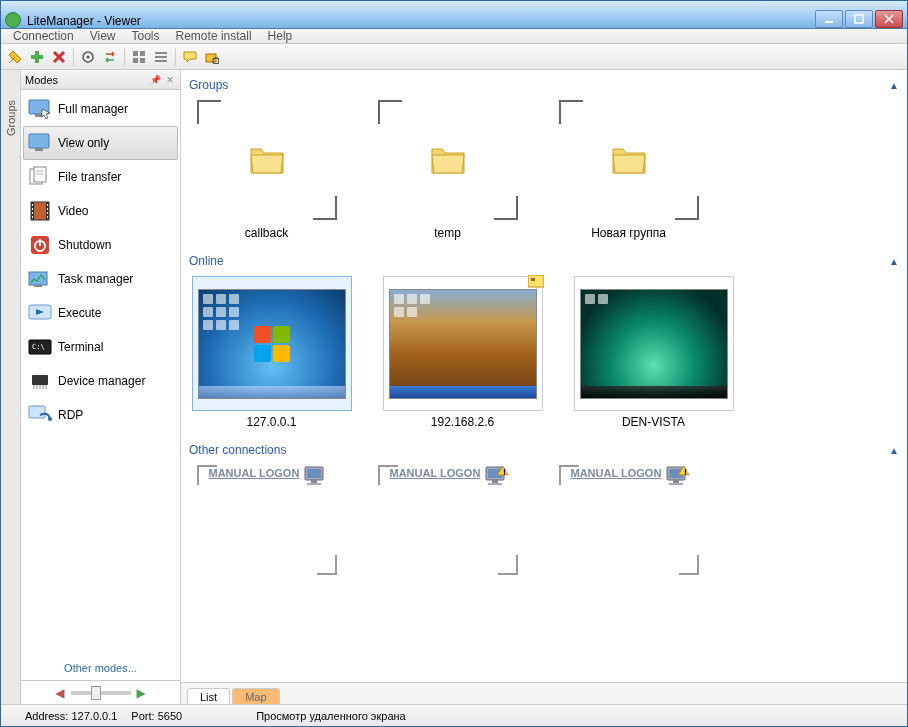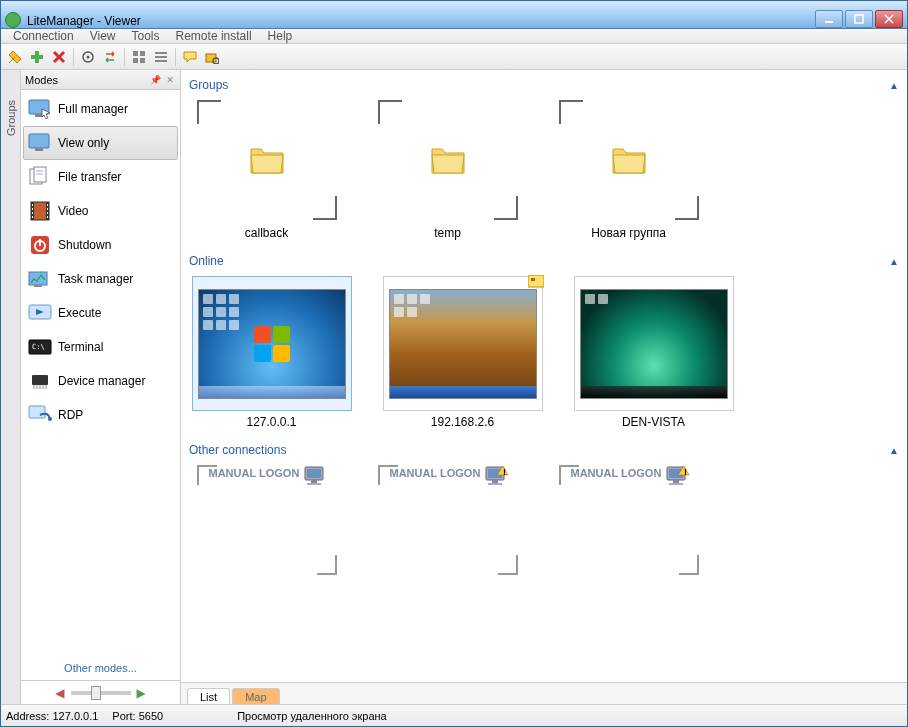--- a/index.html
+++ b/index.html
@@ -70,28 +70,28 @@
 .thumb.xp { background: linear-gradient(to bottom, #3a88d8 0%, #6ab0ea 35%, #6ab0ea 50%, #5aa32f 50%, #3a7a1f 100%); }
 .thumb.autumn { background: linear-gradient(to bottom, #8aaed0 0%, #c7974a 30%, #a0611c 60%, #6a3c10 100%); }
 .thumb.vista { background: radial-gradient(ellipse at 50% 70%, #5ce0b0 0%, #0a8a6a 40%, #022f28 80%); }
 .thumb-label { margin-top: 4px; font-size: 12px; text-align: center; }
 
 .other-item { width: 155px; display: flex; flex-direction: column; align-items: center; cursor: pointer; }
 .other-box { width: 140px; height: 110px; position: relative; }
 .other-box::before, .other-box::after { content: ""; position: absolute; border: 2px solid #999; }
 .other-box::before { top: 0; left: 0; width: 18px; height: 18px; border-right: none; border-bottom: none; }
 .other-box::after { bottom: 0; right: 0; width: 18px; height: 18px; border-left: none; border-top: none; }
-.manual-text { position: absolute; top: 2px; left: 12px; color: #7a8aa8; font-weight: bold; font-size: 11px; }
+.manual-text { position: absolute; top: 2px; left: 12px; color: #7a8aa8; font-weight: bold; font-size: 11px; text-decoration: underline; }
 .pc-icon { position: absolute; top: 0px; right: 6px; width: 28px; height: 24px; }
 
 .main-tabs { height: 22px; border-top: 1px solid #ccc; display: flex; align-items: flex-end; padding: 0 6px; background: #f5f5f5; }
 .mtab { padding: 2px 12px; border: 1px solid #ccc; border-bottom: none; border-radius: 3px 3px 0 0; margin-right: 2px; background: #fff; font-size: 11px; cursor: pointer; position: relative; top: 1px; }
 .mtab.inactive { background: #fdba74; color: #666; }
 
-.statusbar { height: 22px; border-top: 1px solid #ccc; background: linear-gradient(to bottom, #f7f7f7, #e8e8e8); display: flex; align-items: center; padding: 0 5px; font-size: 11px; gap: 14px; }
+.statusbar { height: 22px; border-top: 1px solid #ccc; background: linear-gradient(to bottom, #f7f7f7, #e8e8e8); display: flex; align-items: center; padding: 0 24px; font-size: 11px; gap: 14px; }
 .status-right { margin-left: 60px; }
 </style>
 </head>
 <body>
 
 <div class="window">
 
   <div class="titlebar">
     <div class="titlebar-icon"></div>
     <div class="titlebar-text">LiteManager - Viewer</div>

